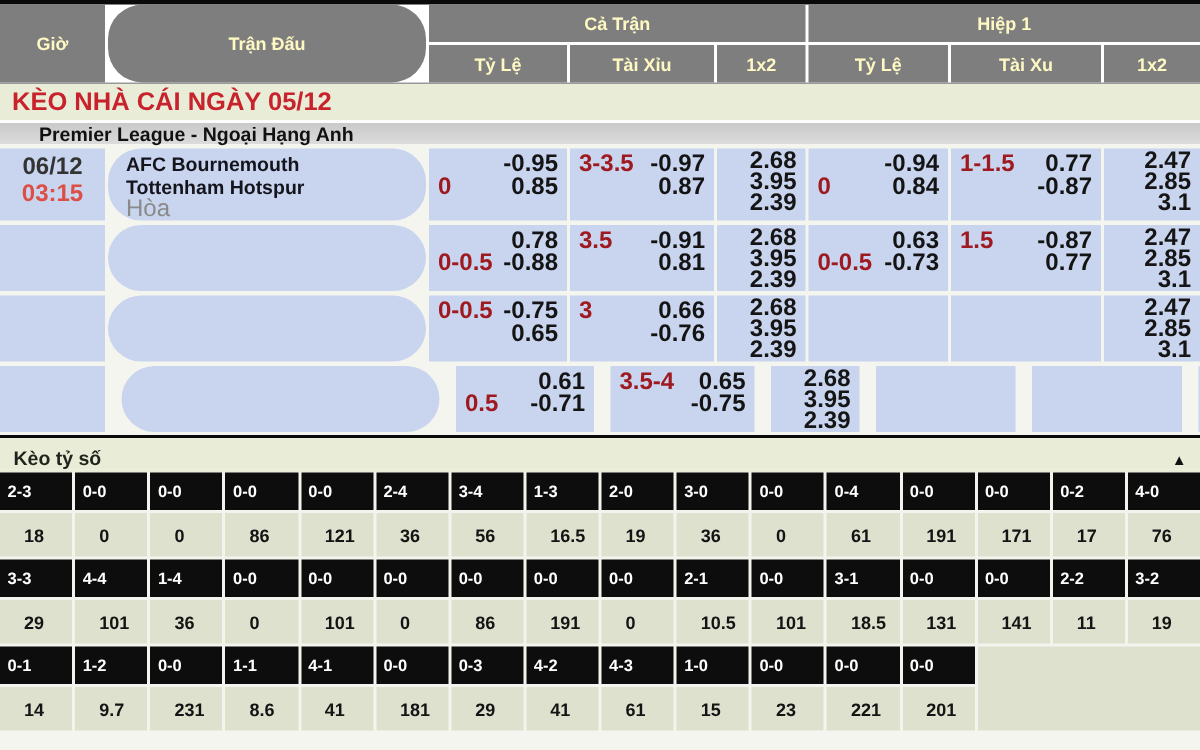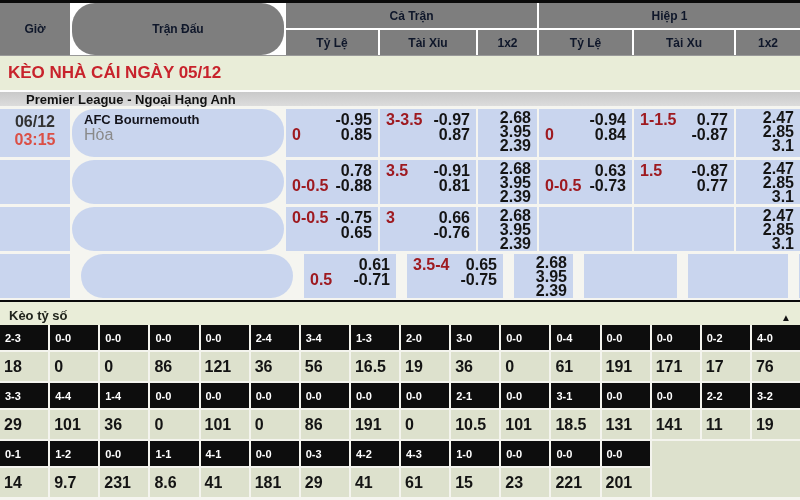--- a/index.html
+++ b/index.html
@@ -4,29 +4,29 @@
 <style>
   * { box-sizing: border-box; margin: 0; padding: 0; }
   html,body { width:800px; height:500px; overflow:hidden; background:#fff;
               font-family:"Liberation Sans", sans-serif; }
   .page { width:800px; height:500px; overflow:hidden; background:#f5f5f0; }
 
   
   .thead { display:grid; grid-template-columns:70px 212px 92px 96px 59px 93px 100px 1fr;
            grid-template-rows:25px 25px; gap:2px; background:#fff;
            border-top:3px solid #0a0a0a; border-bottom:1px solid #999; }
-  .th { background:#7e7e7e; color:#0f172a; font-size:12px; font-weight:bold;
+  .th { background:#7e7e7e; color:#fef9c3; font-size:12px; font-weight:bold;
         display:flex; align-items:center; justify-content:center; }
   .th-time  { grid-row:1/3; grid-column:1; }
   .th-match { grid-row:1/3; grid-column:2;border-radius:23px; }
   .th-full  { grid-row:1;   grid-column:3/6; }
   .th-half  { grid-row:1;   grid-column:6/9; }
 
   
-  .title-bar { height:34px; background:#e9edd8; color:#c8232c; font-weight:bold;
+  .title-bar { height:24px; background:#e9edd8; color:#c8232c; font-weight:bold;
                font-size:17px; display:flex; align-items:center; padding-left:8px; }
   .league-bar { height:16px; background:linear-gradient(#c9c9c9,#dcdcdc);
                 border-top:2px solid #fdfdfd; font-weight:bold; font-size:13px;
                 color:#111; display:flex; align-items:center; padding-left:26px; }
 
   
   .odds-body { background:#f5f5f0; padding:3px 0 2px 0; }
   .odds-row { display:grid; grid-template-columns:70px 212px 92px 96px 59px 93px 100px 1fr;
               column-gap:2px; margin-bottom:3px; height:44px; }
   .odds-row.first { height:48px; }
@@ -47,22 +47,22 @@
   
   .score-bar { height:23px; background:#e9edd8; border-top:2px solid #0a0a0a;
                display:flex; align-items:flex-end; justify-content:space-between;
                padding:0 9px; font-weight:bold; font-size:13px; color:#20241c; }
   .score-bar .tri { font-size:10px; color:#111; cursor:pointer; }
   .score-grid { background:#f4f4ee; border-top:2px solid #e9edd8;
                 display:grid; grid-template-columns:repeat(16,1fr);
                 grid-template-rows:25px 29px 25px 29px 25px 29px; gap:2px; }
   .sc { background:#0d0d0d; color:#fff; font-weight:bold; font-size:11px;
         display:flex; align-items:center; padding-left:5px; }
-  .sv { background:#dde1cd; color:#141414; font-weight:bold; font-size:16px;
-        display:flex; align-items:center; padding-left:4px; }
+  .sv { background:#dde1cd; color:#141414; font-weight:bold; font-size:12px;
+        display:flex; align-items:center; padding-left:16px; }
   .sfill { background:#dde1cd; grid-column:14/17; grid-row:5/7; }
 </style>
 </head>
 <body>
 
 <div class="page">
 
   <div class="thead">
     <div class="th th-time">Giờ</div>
     <div class="th th-match">Trận Đấu</div>
@@ -81,20 +81,21 @@
   <div class="league-bar">Premier League - Ngoại Hạng Anh</div>
 
   <div class="odds-body" id="odds-body">
       <div class="odds-row first">
         <div class="cell time">
           <div class="date">06/12</div>
           <div class="tm">03:15</div>
         </div>
         <div class="cell match">
           <div class="team">AFC Bournemouth</div>
+          <div class="team">Tottenham Hotspur</div>
           <div class="draw">Hòa</div>
         </div>
         <div class="cell odds">
           <div class="oline">
             <span class="lbl"></span>
             <span class="val">-0.95</span>
           </div>
           <div class="oline">
             <span class="lbl">0</span>
             <span class="val">0.85</span>

